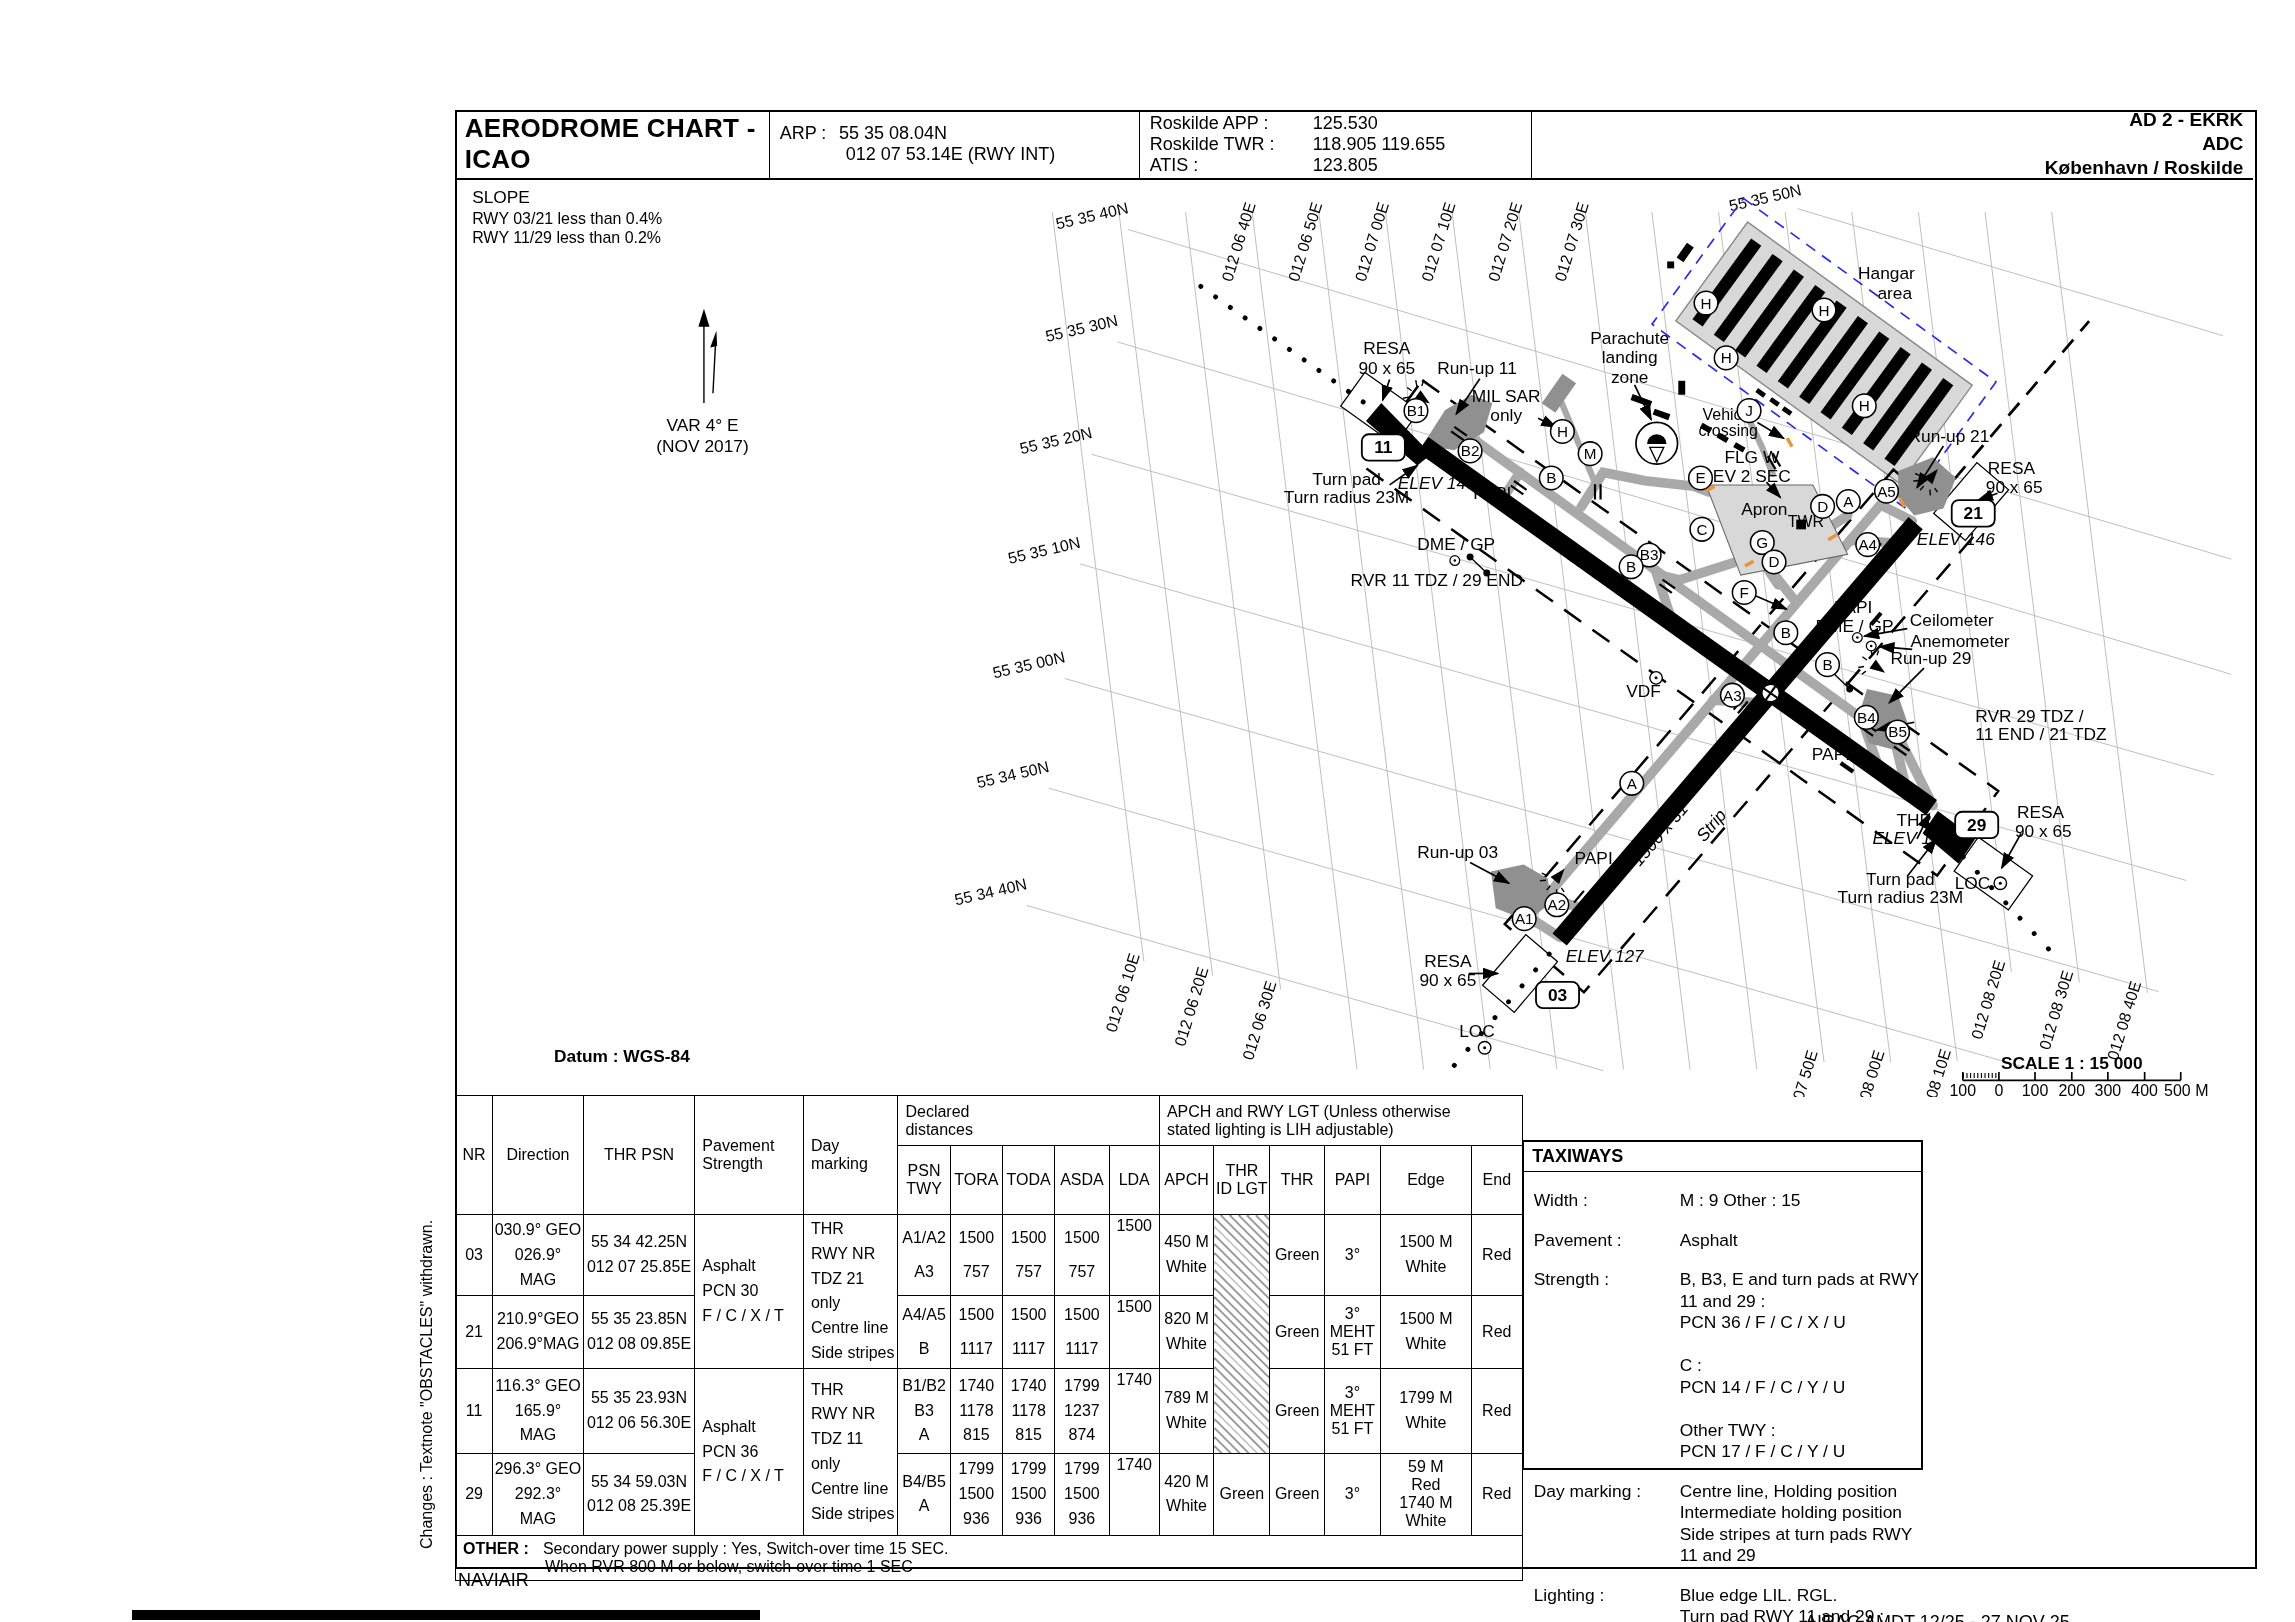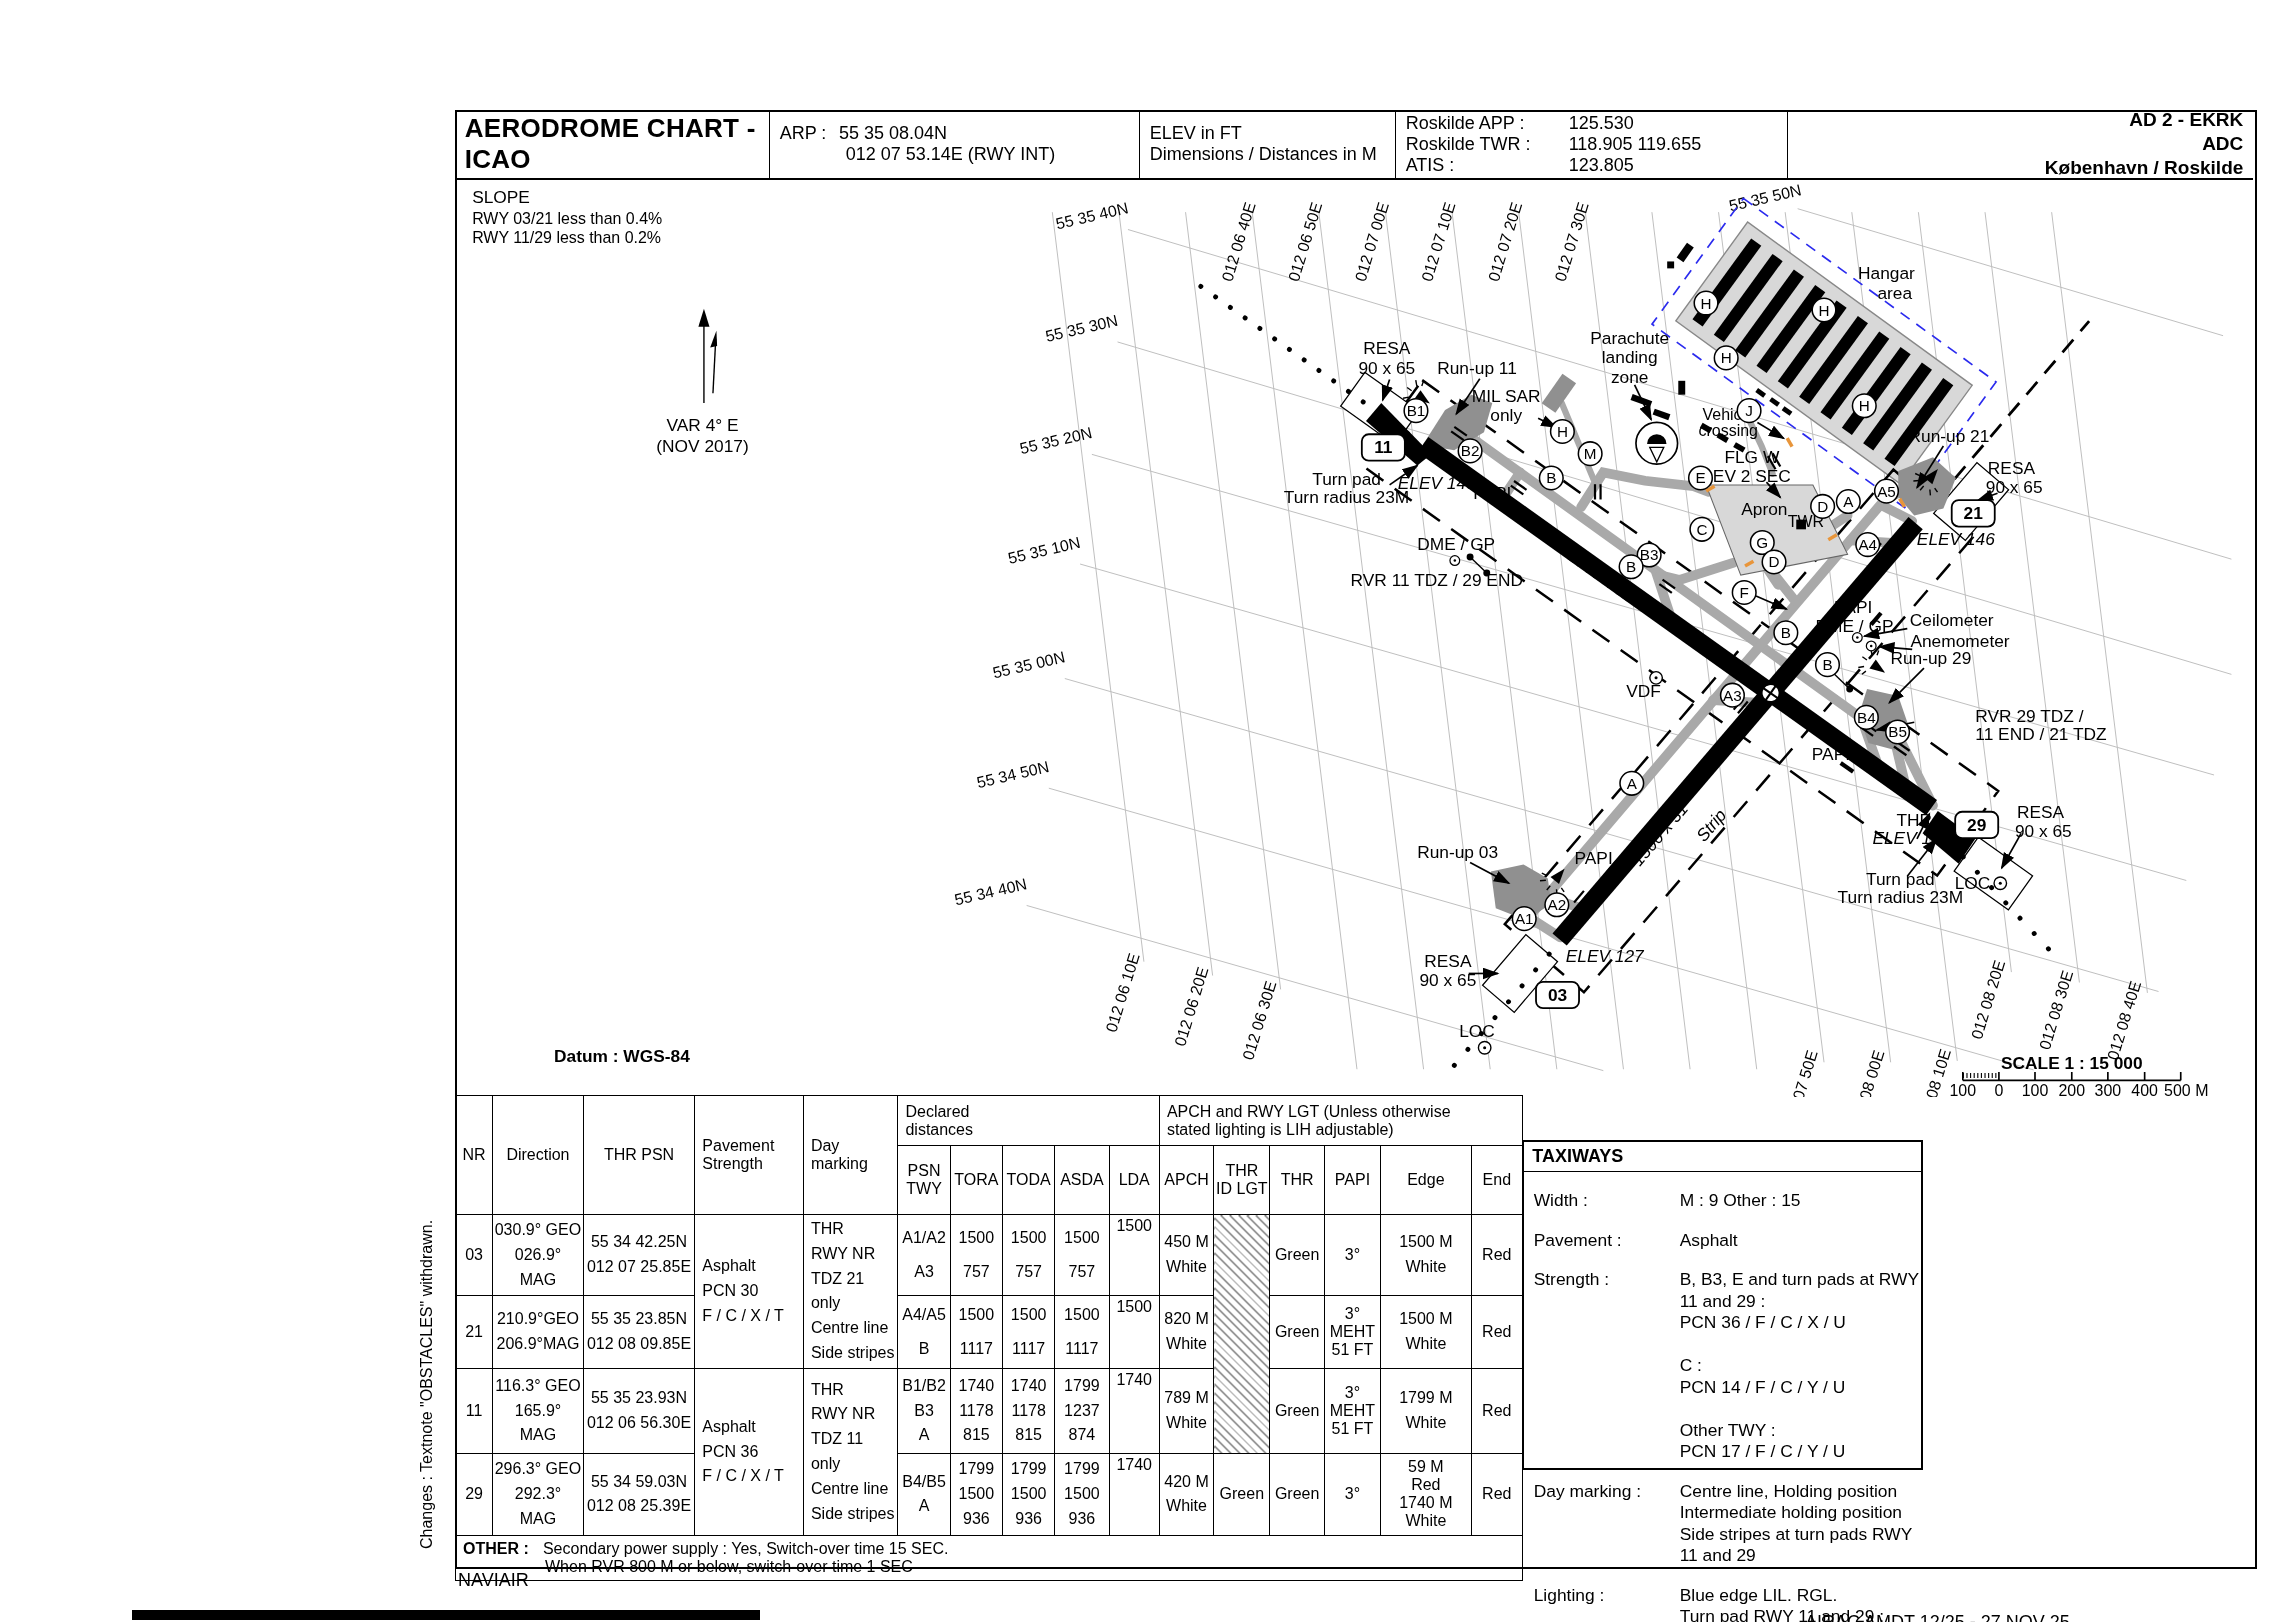--- a/index.html
+++ b/index.html
@@ -73,24 +73,20 @@
     <div class="hcell" id="hc1">
       <div class="t">AERODROME CHART - ICAO</div>
     </div>
     <div class="hcell" id="hc2">
       <div style="display:flex;">
         <span>ARP :</span>
         <span style="margin-left:12.5px;">55 35 08.04N</span>
       </div>
       <div style="margin-left:66px;">012 07 53.14E  (RWY INT)</div>
     </div>
-    <div class="hcell" id="hc4">
-      <div>ELEV in FT</div>
-      <div>Dimensions / Distances in M</div>
-    </div>
     <div class="hcell" id="hc5">
       <div class="frow">
           <span class="fn">Roskilde APP  :</span>
           <span>125.530</span>
         </div>
       <div class="frow">
           <span class="fn">Roskilde TWR :</span>
           <span>118.905  119.655</span>
         </div>
       <div class="frow">

